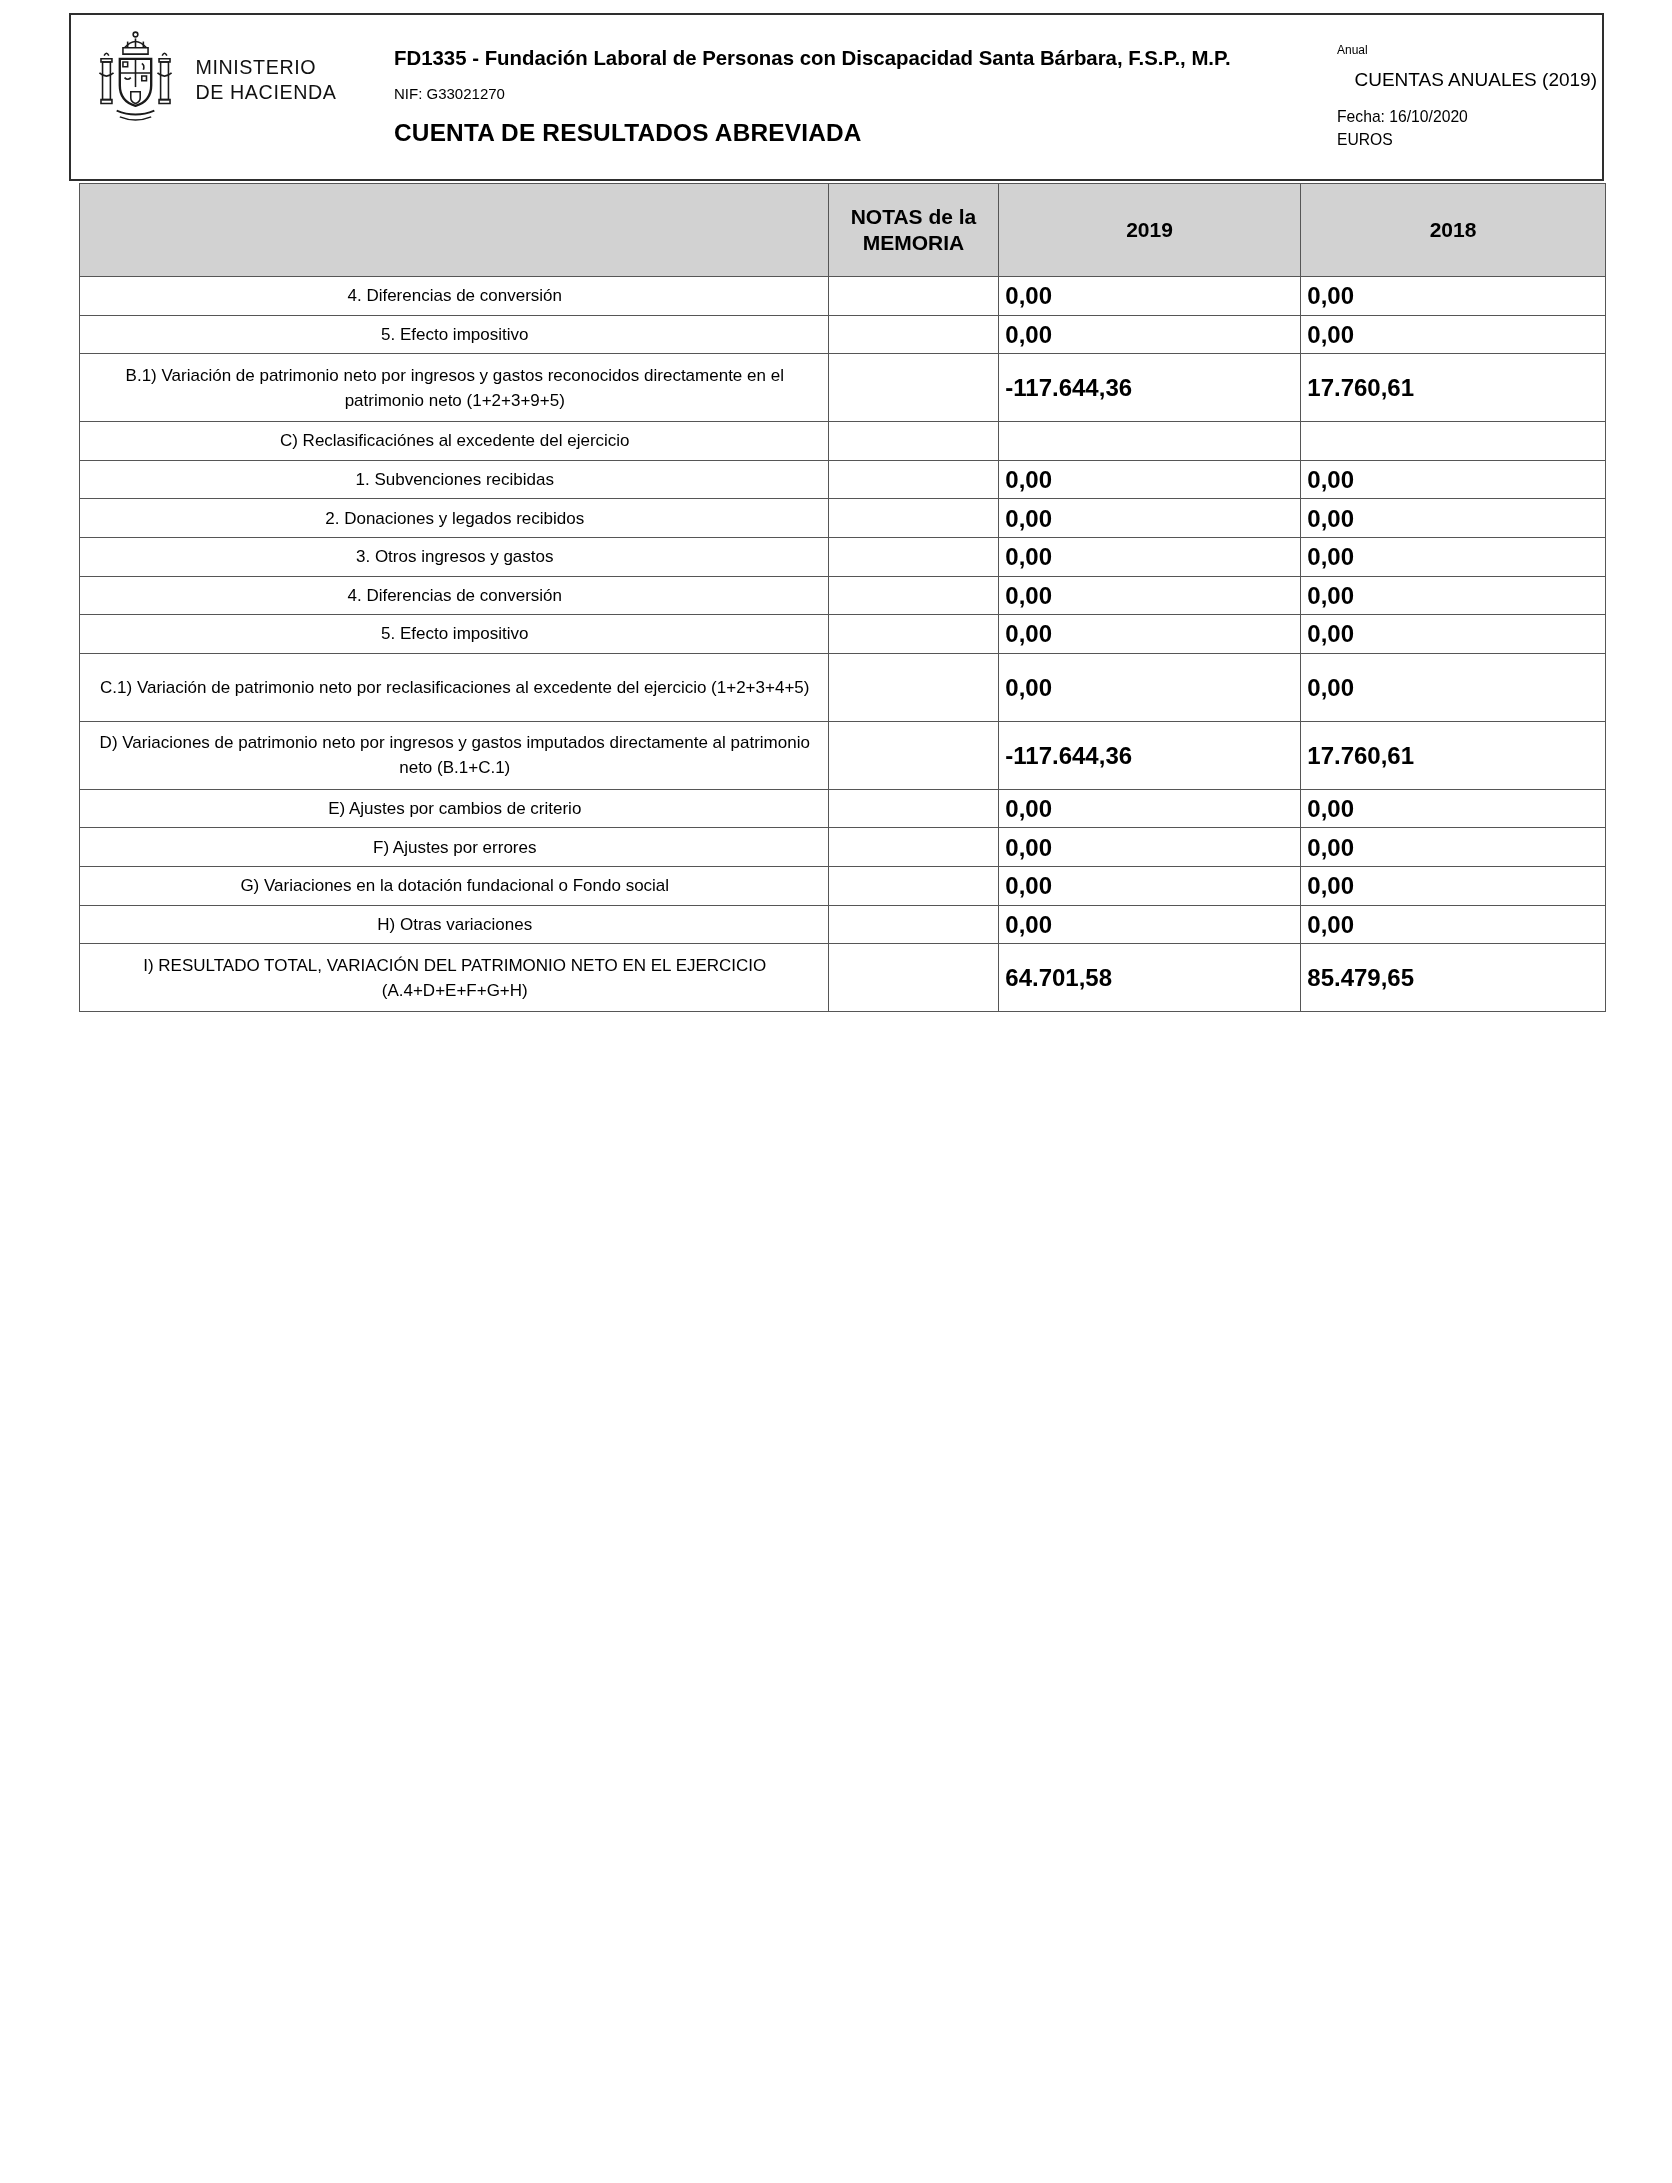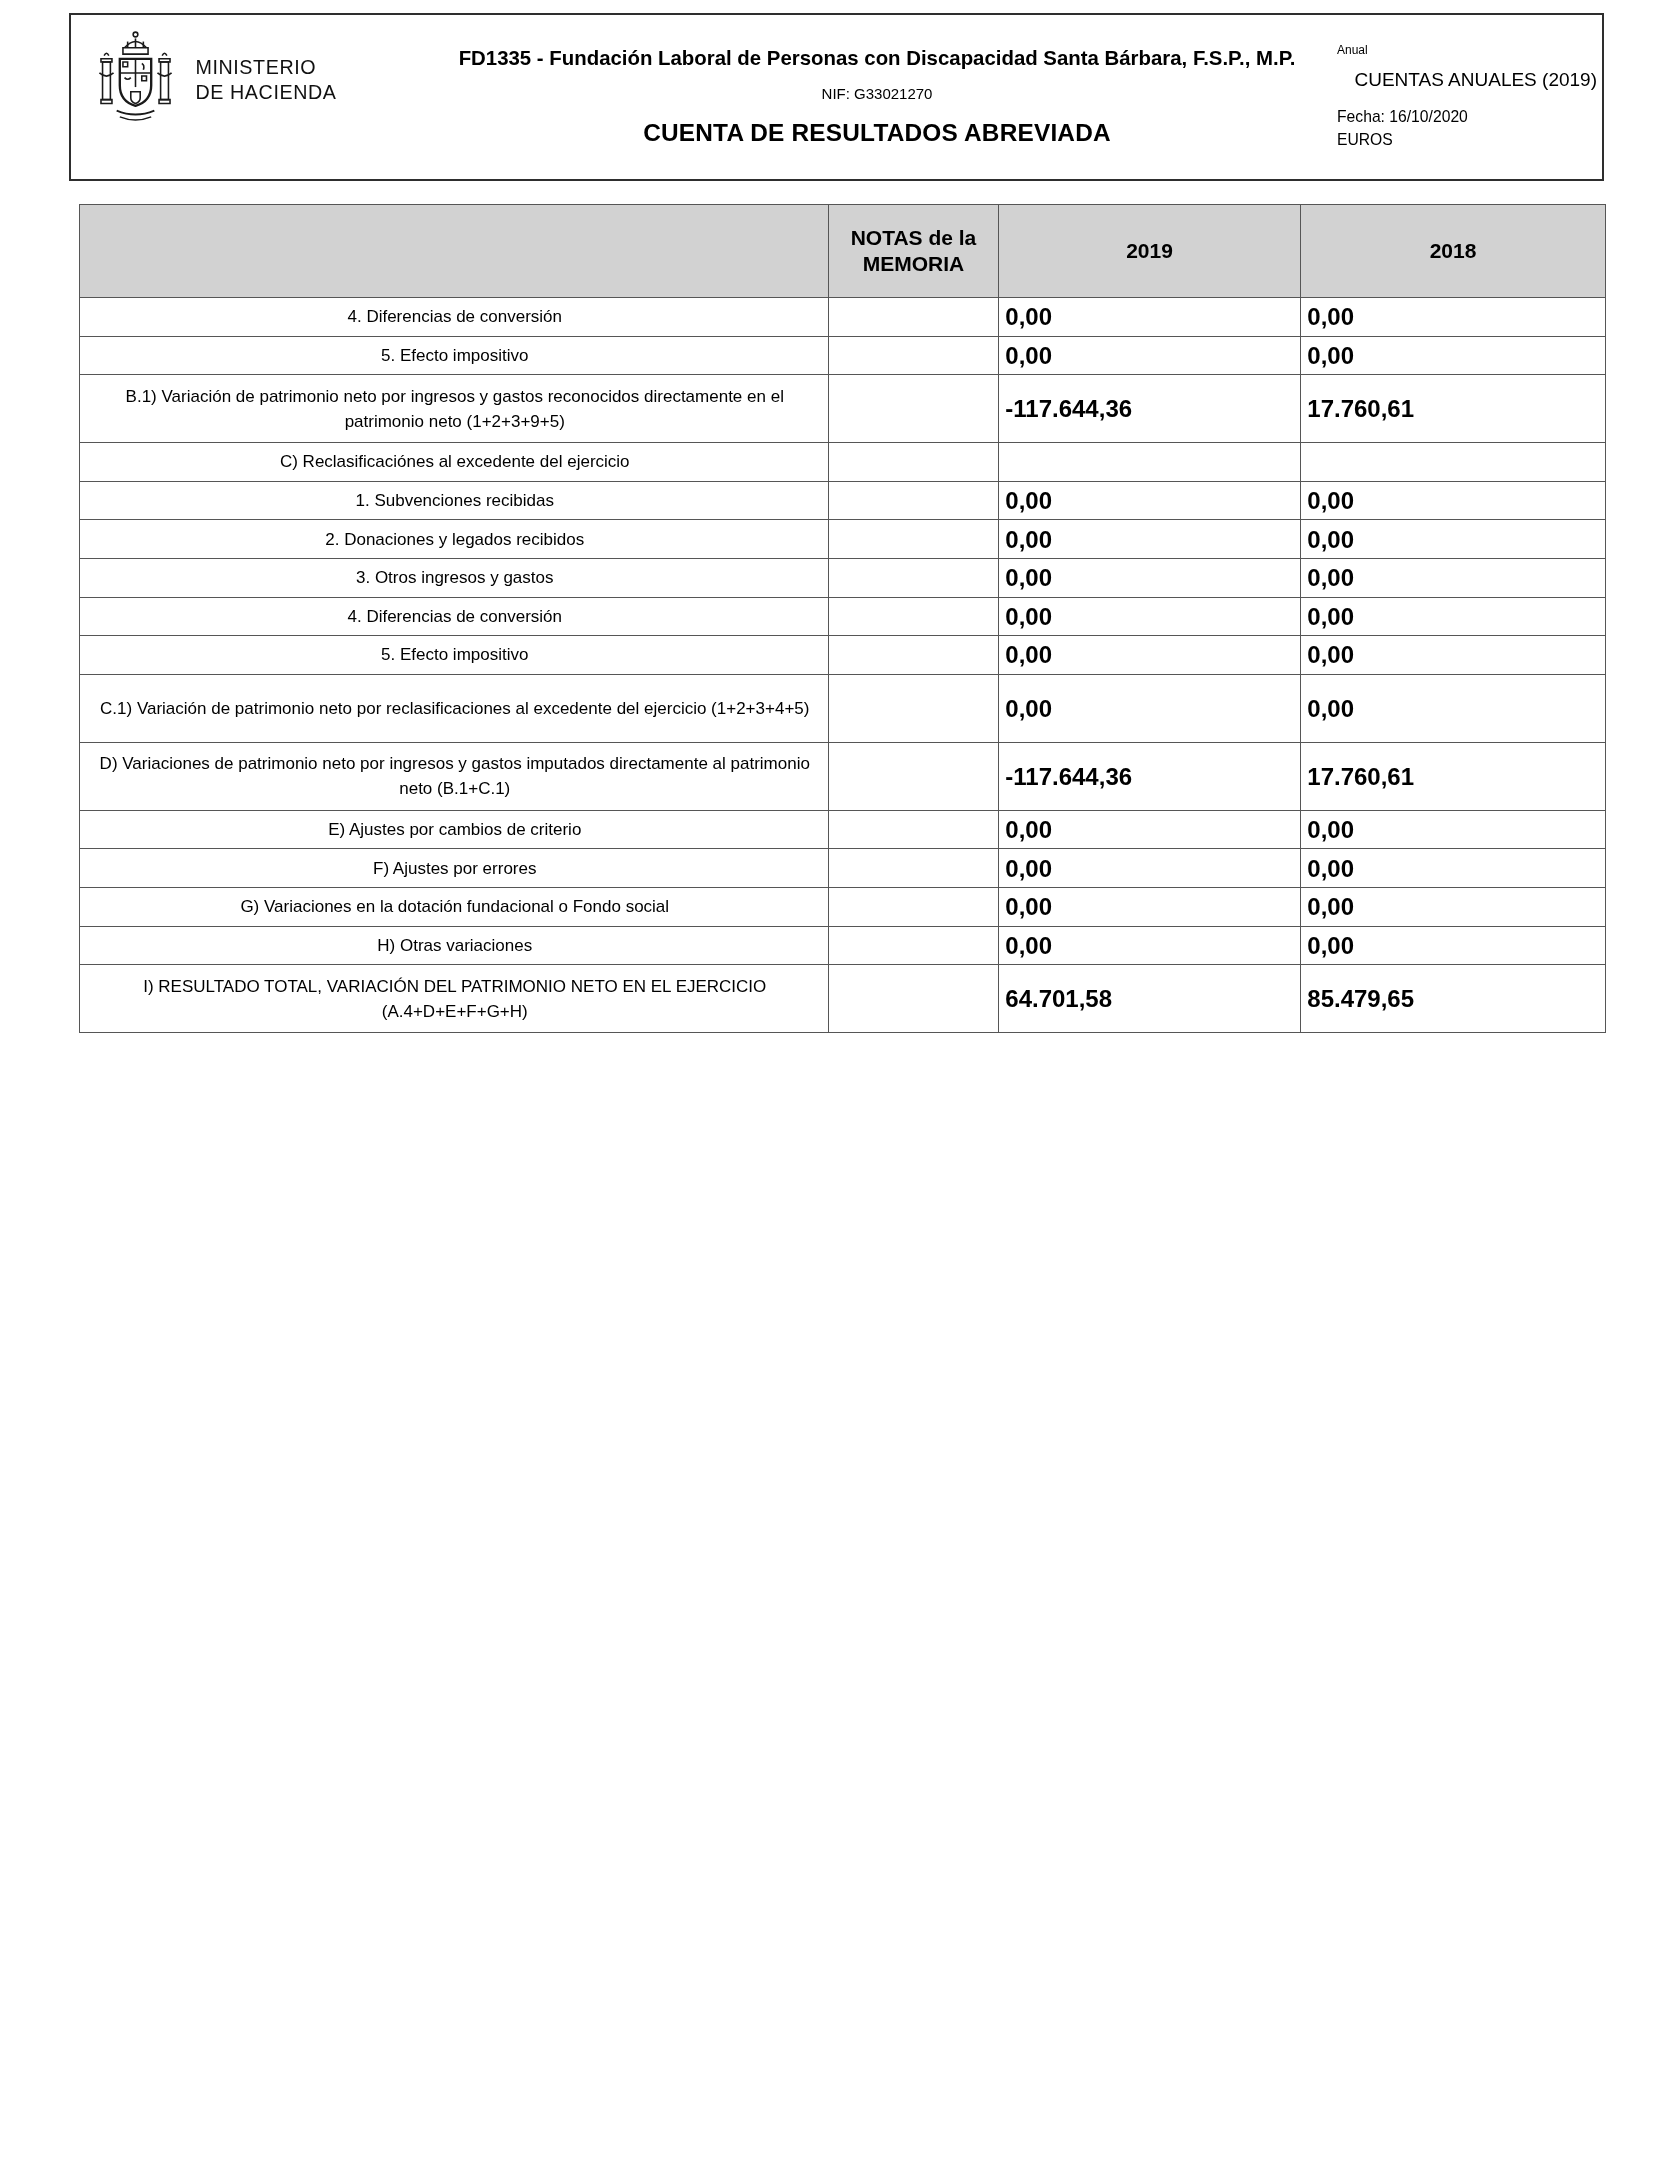--- a/index.html
+++ b/index.html
@@ -37,24 +37,24 @@
     gap: 20.4px;
   }
   .ministry-name {
     font-size: 19.7px;
     letter-spacing: 0.6px;
     line-height: 24.4px;
     color: #111;
   }
   .center-block {
     position: absolute;
-    left: 330px;
+    left: 323px;
     top: 31px;
     width: 952px;
-    text-align: center;
+    text-align: left;
   }
   .entity-name {
     font-size: 20.4px;
     font-weight: bold;
     line-height: 25px;
   }
   .nif-line {
     font-size: 15px;
     margin-top: 14px;
   }
@@ -72,21 +72,21 @@
   }
   .rb-period   { font-size: 12px; }
   .rb-accounts { font-size: 19px; margin-top: 12.6px; padding-left: 6.3px; text-align: right; }
   .rb-fecha    { font-size: 15.7px; margin-top: 17.3px; }
   .rb-euros    { font-size: 15.7px; margin-top: 4.7px; }
 
   
   table.results {
     position: absolute;
     left: 79px;
-    top: 204px;
+    top: 183px;
     width: 1526px;
     border-collapse: collapse;
     table-layout: fixed;
   }
   table.results th,
   table.results td {
     border: 1.6px solid #565656;
     vertical-align: middle;
   }
   table.results th {

